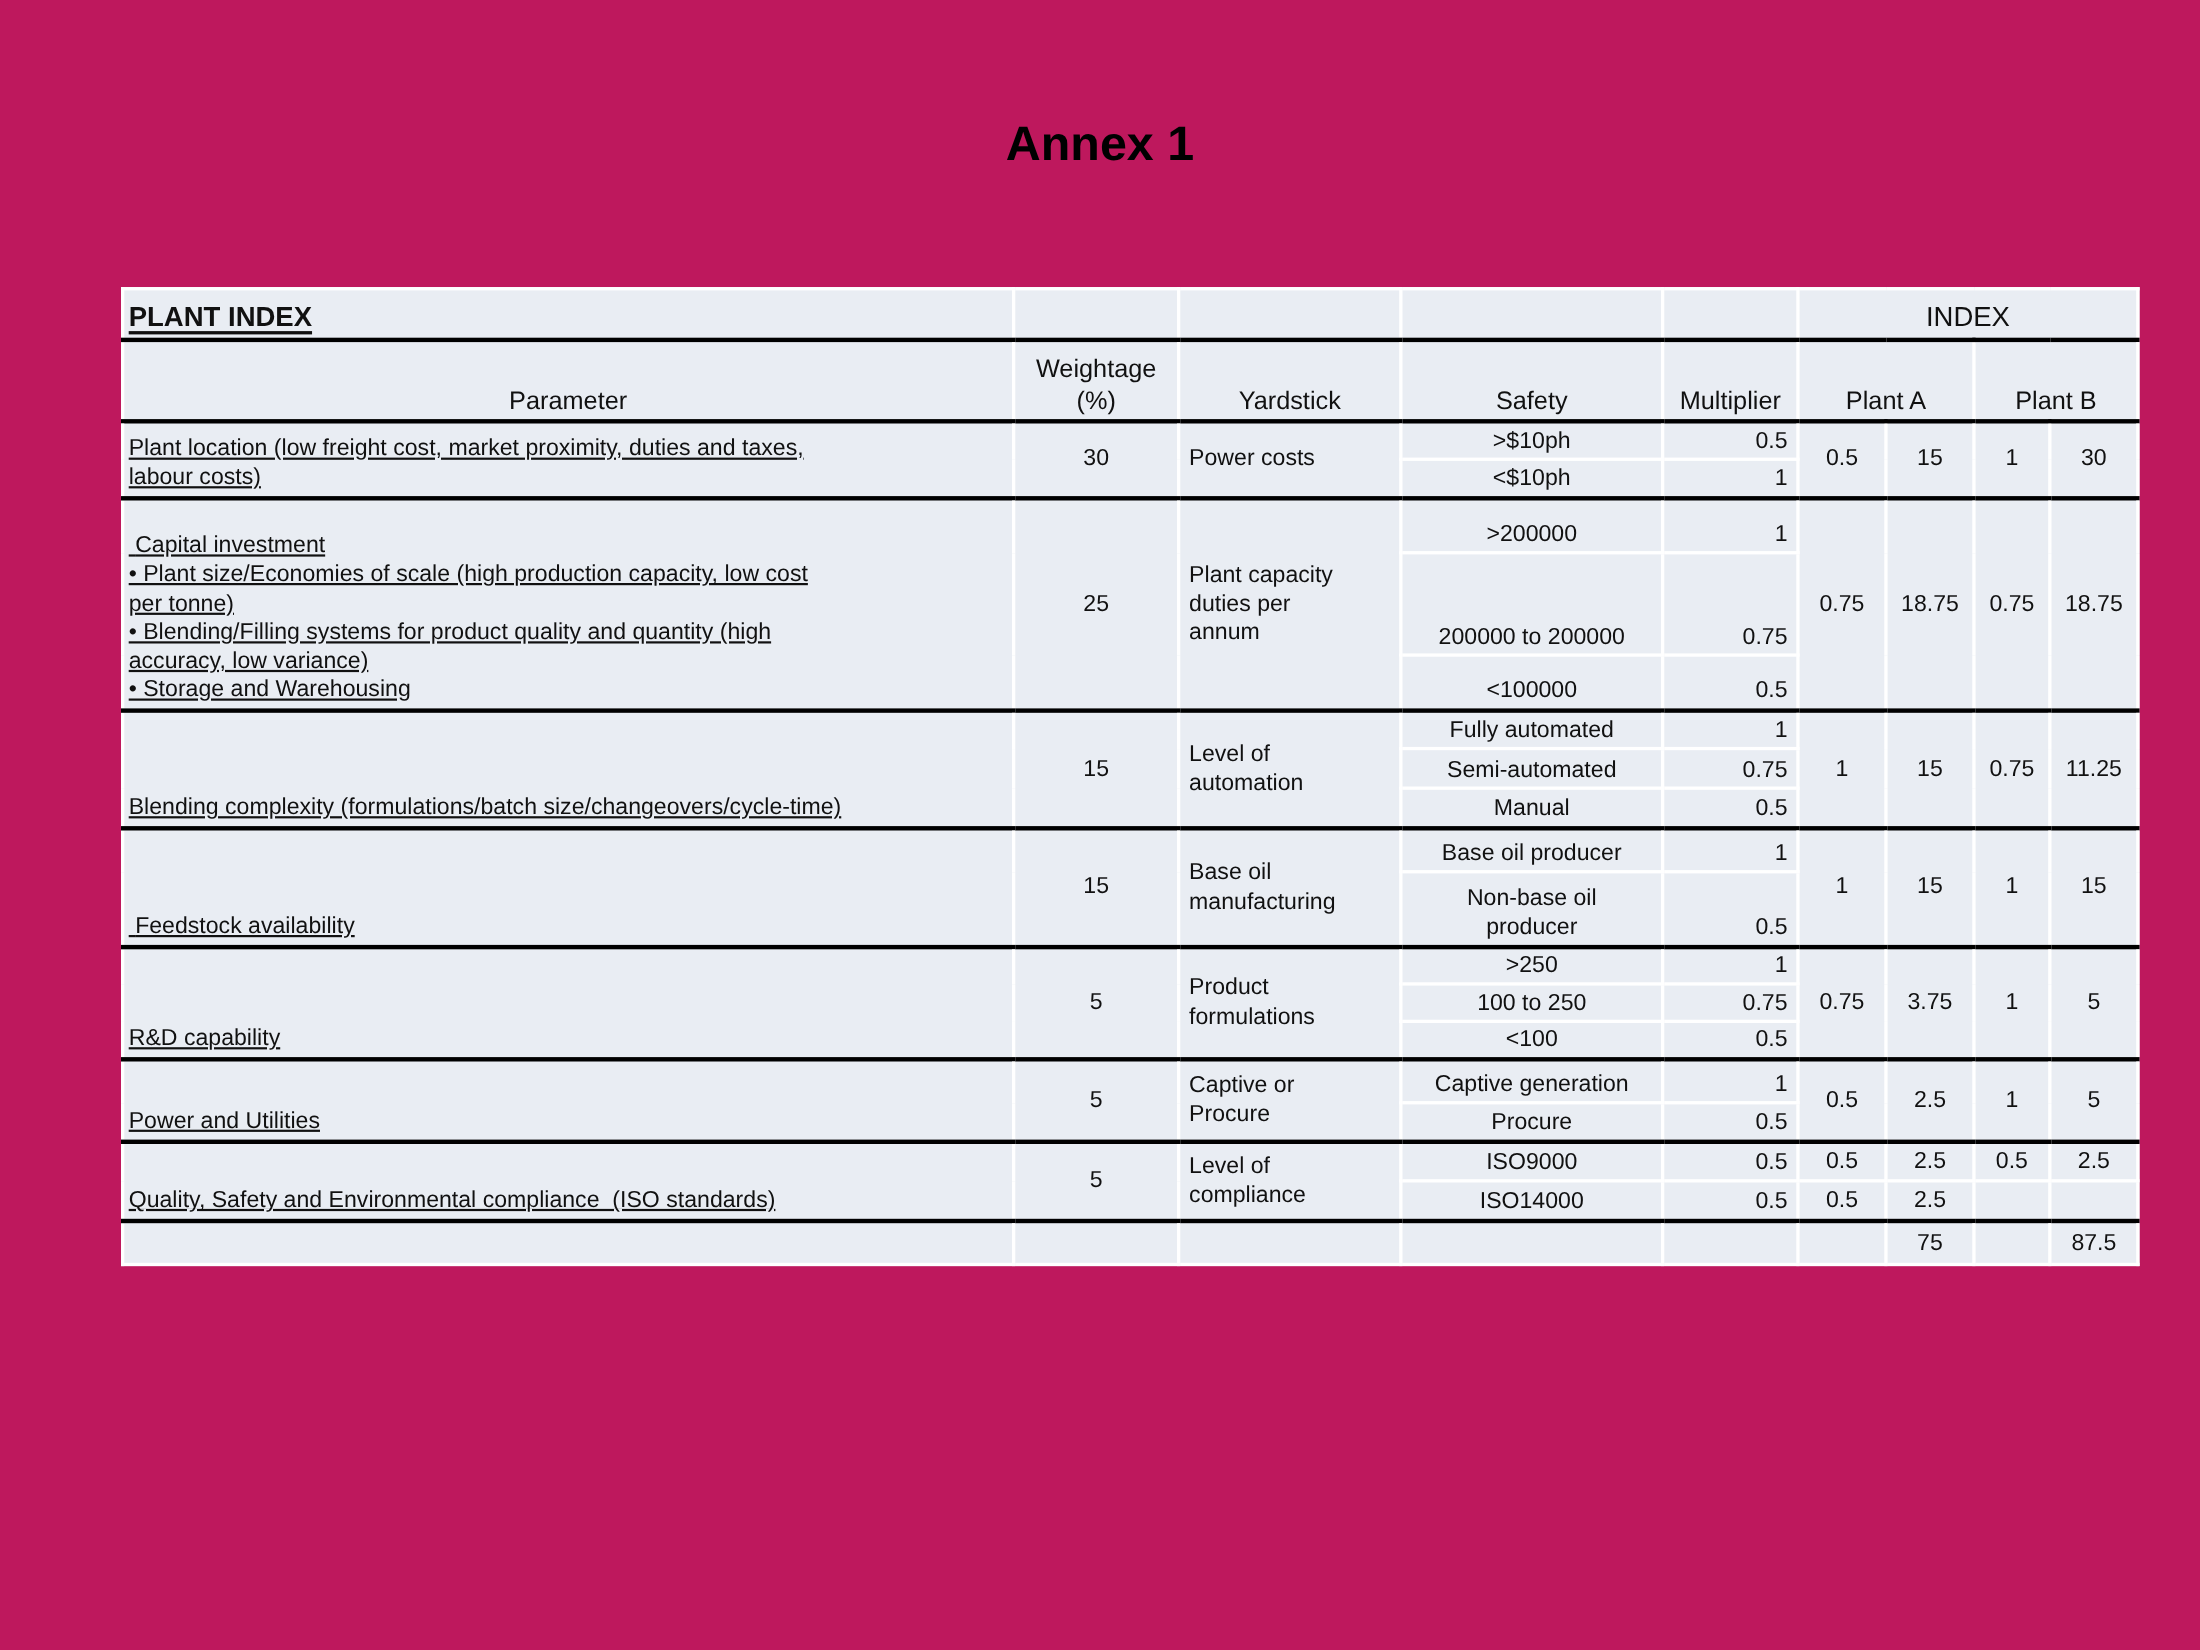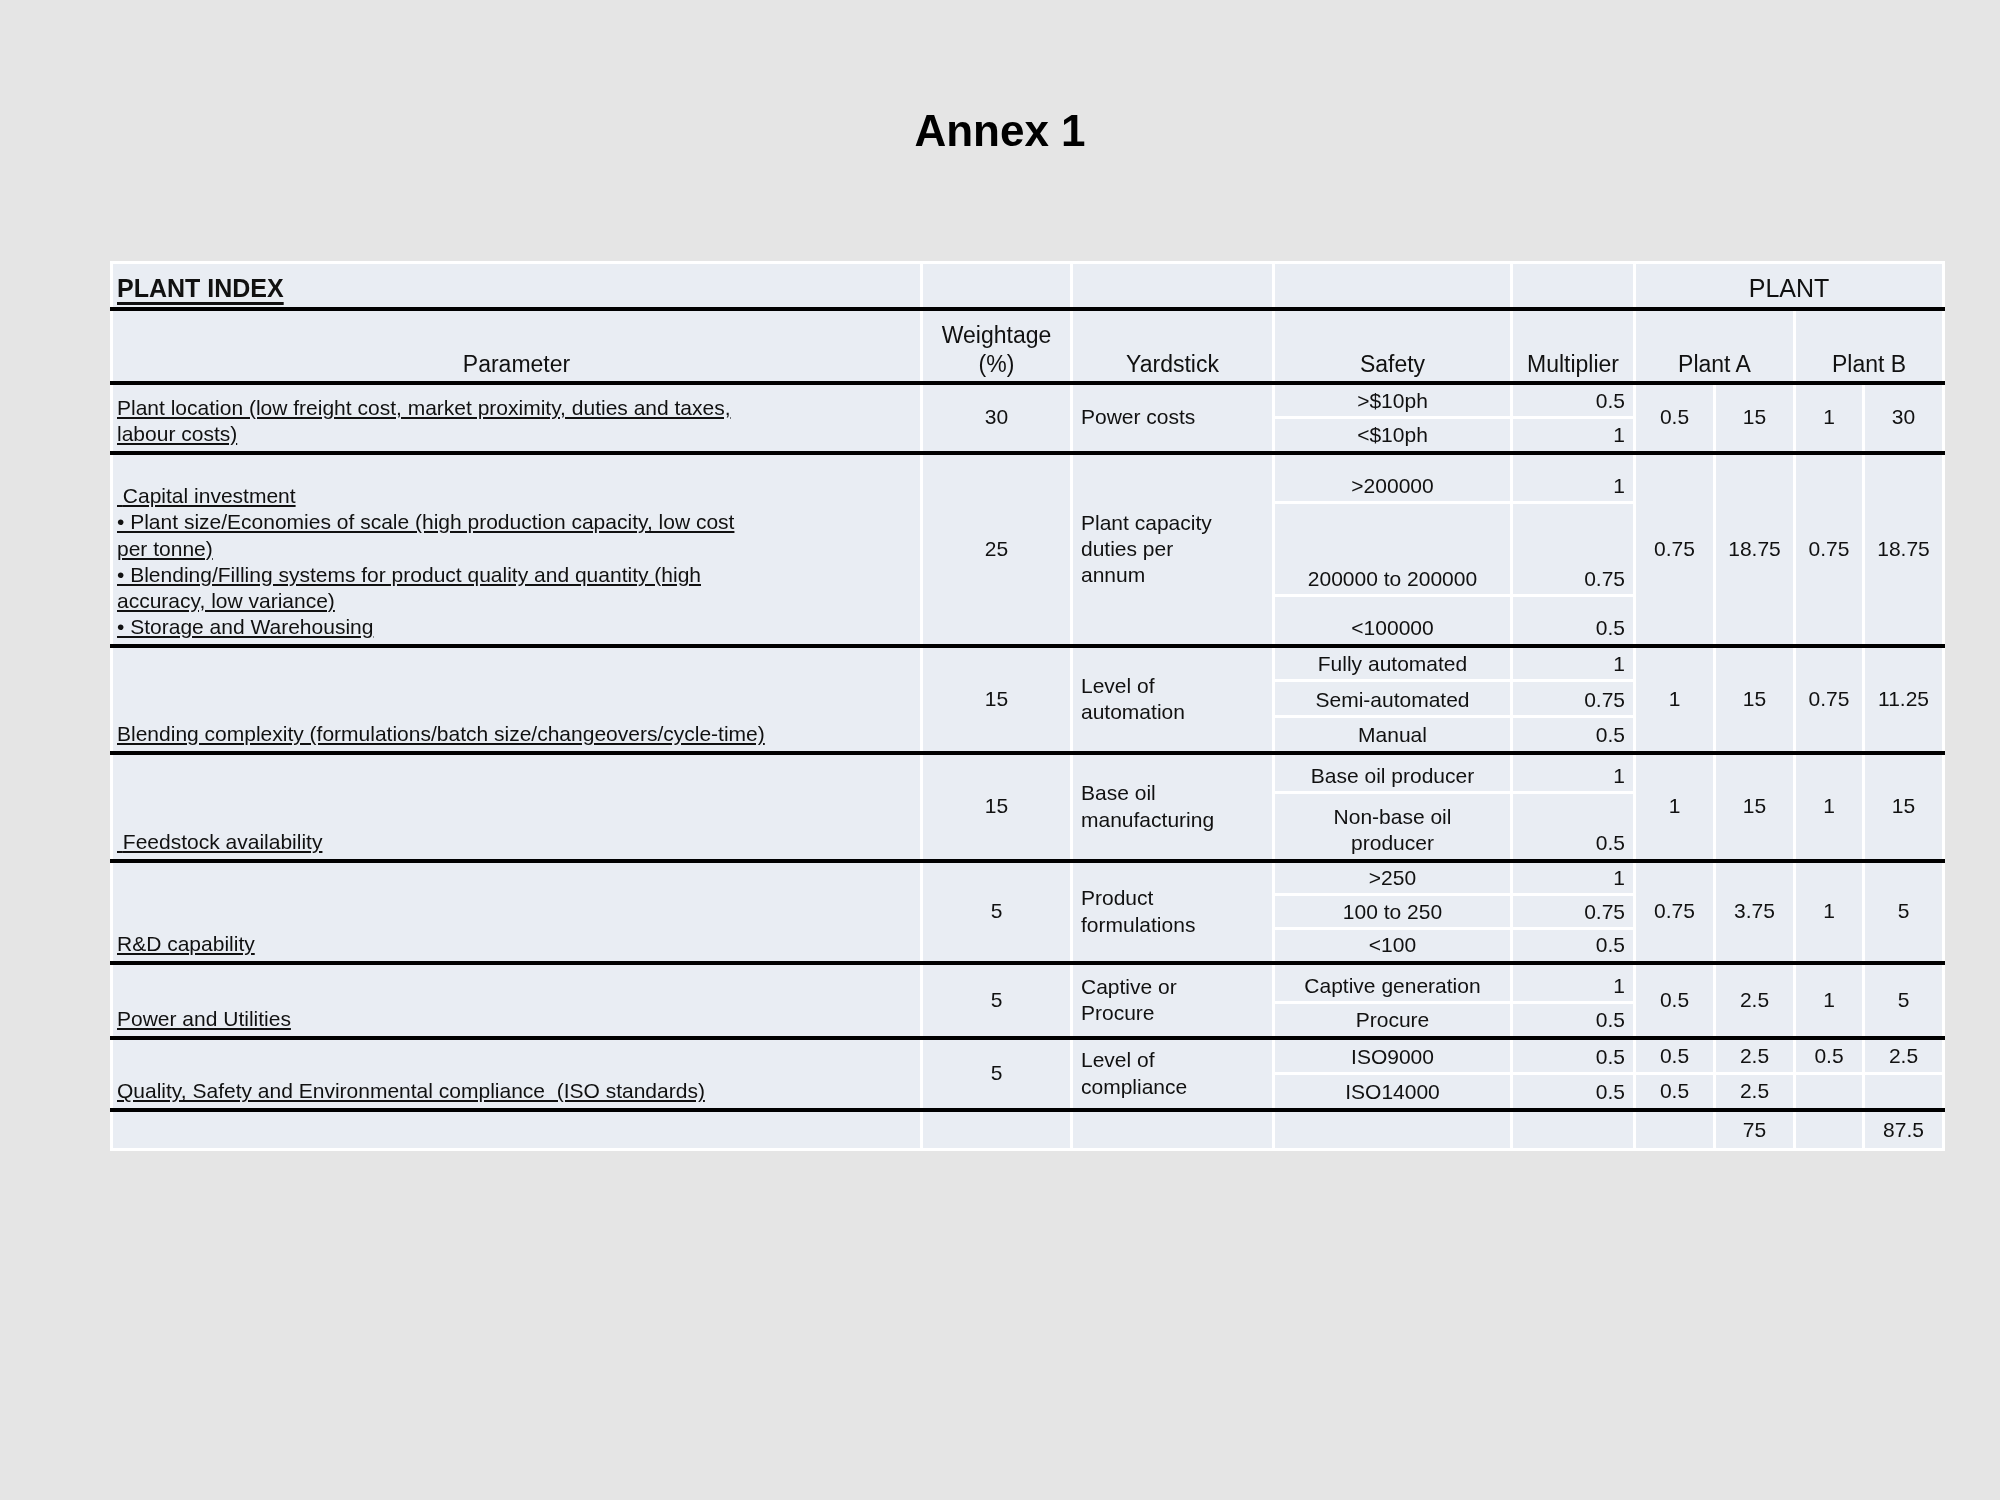--- a/index.html
+++ b/index.html
@@ -1,20 +1,20 @@
 <!DOCTYPE html>
 <html><head>
 <meta charset="utf-8">
 <style>
   html, body { margin: 0; padding: 0; background: #ffffff; }
   .page {
     position: relative;
     width: 2000px;
     height: 1500px;
-    background: #e5e5e5;
+    background: #be185d;
     font-family: "Liberation Sans", sans-serif;
     color: #111;
   }
   .title {
     position: absolute;
     top: 106px;
     left: 0;
     width: 2000px;
     text-align: center;
     font-size: 44px;
@@ -96,21 +96,21 @@
         <col style="width:69px">
         <col style="width:80px">
     </colgroup>
     <thead>
       <tr class="hrow1" style="height:46px">
         <th class="plantindex">PLANT INDEX</th>
         <td></td>
         <td></td>
         <td></td>
         <td></td>
-        <th class="scorehead" colspan="4">PLANT</th>
+        <th class="scorehead" colspan="4">INDEX</th>
       </tr>
       <tr class="hrow2" style="height:74px">
         <th>Parameter</th>
         <th>Weightage
 (%)</th>
         <th>Yardstick</th>
         <th>Safety</th>
         <th>Multiplier</th>
         <th colspan="2">Plant A</th>
         <th colspan="2">Plant B</th>

